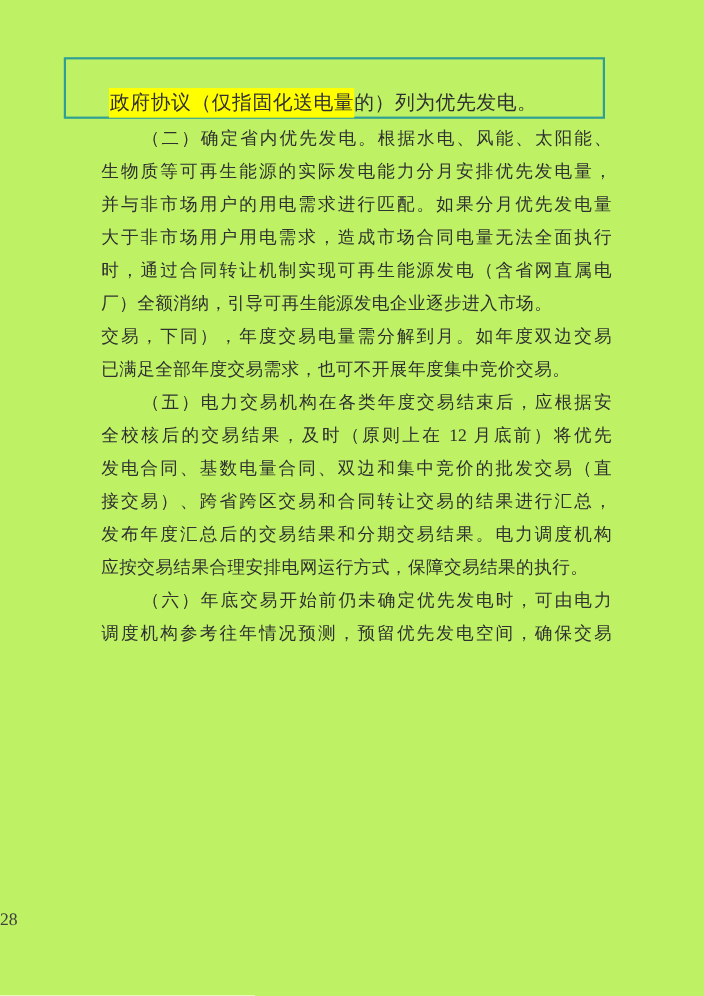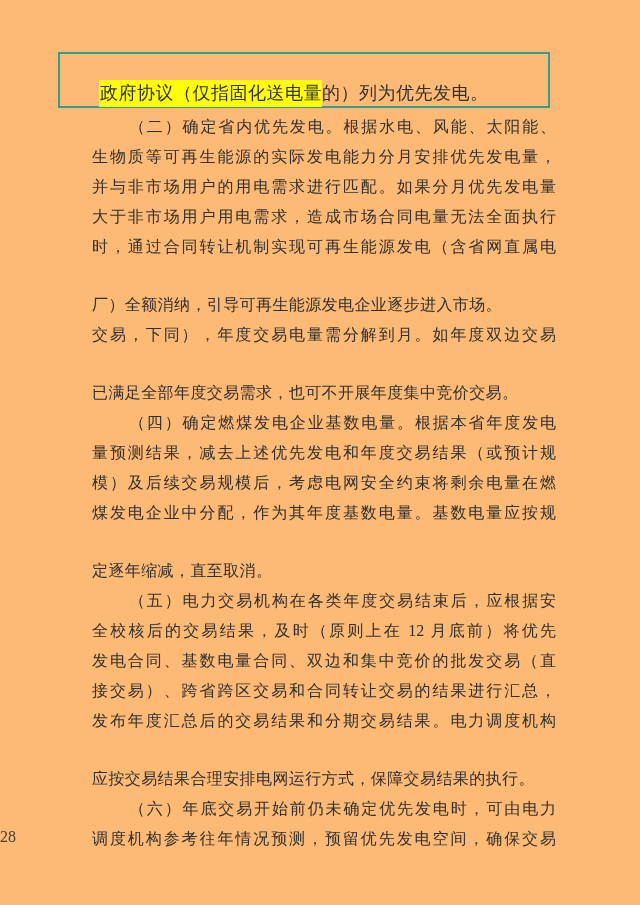--- a/index.html
+++ b/index.html
@@ -4,21 +4,21 @@
 <style>
   html, body {
     margin: 0;
     padding: 0;
     background: #ffffff;
   }
   .page {
     position: relative;
     width: 640px;
     height: 905px;
-    background: #fdba74;
+    background: #bef264;
     color: #303030;
     font-family: "Liberation Serif", "DejaVu Serif", serif;
     overflow: hidden;
   }
   .annotation-box {
     position: absolute;
     left: 58px;
     top: 52px;
     width: 492px;
     height: 56px;
@@ -53,21 +53,20 @@
     text-align: justify;
     text-align-last: justify;
     overflow: hidden;
     white-space: nowrap;
     font-family: Liberation Serif, serif;
   }
   .line.first { text-indent: 37px; }
   .line.last {
     text-align-last: left;
     letter-spacing: 0.4px;
-    margin-top: 28px;
   }
   .page-number {
     position: absolute;
     left: 0;
     top: 828px;
     width: 640px;
     text-align: left;
     font-size: 16px;
     color: #404040;
   }
@@ -88,27 +87,20 @@
         <div class="line">并与非市场用户的用电需求进行匹配。如果分月优先发电量</div>
         <div class="line">大于非市场用户用电需求，造成市场合同电量无法全面执行</div>
         <div class="line">时，通过合同转让机制实现可再生能源发电（含省网直属电</div>
         <div class="line last">厂）全额消纳，引导可再生能源发电企业逐步进入市场。</div>
       </div>
       <div class="para">
         <div class="line">交易，下同），年度交易电量需分解到月。如年度双边交易</div>
         <div class="line last">已满足全部年度交易需求，也可不开展年度集中竞价交易。</div>
       </div>
       <div class="para">
-        <div class="line first">（四）确定燃煤发电企业基数电量。根据本省年度发电</div>
-        <div class="line">量预测结果，减去上述优先发电和年度交易结果（或预计规</div>
-        <div class="line">模）及后续交易规模后，考虑电网安全约束将剩余电量在燃</div>
-        <div class="line">煤发电企业中分配，作为其年度基数电量。基数电量应按规</div>
-        <div class="line last">定逐年缩减，直至取消。</div>
-      </div>
-      <div class="para">
         <div class="line first">（五）电力交易机构在各类年度交易结束后，应根据安</div>
         <div class="line">全校核后的交易结果，及时（原则上在 12 月底前）将优先</div>
         <div class="line">发电合同、基数电量合同、双边和集中竞价的批发交易（直</div>
         <div class="line">接交易）、跨省跨区交易和合同转让交易的结果进行汇总，</div>
         <div class="line">发布年度汇总后的交易结果和分期交易结果。电力调度机构</div>
         <div class="line last">应按交易结果合理安排电网运行方式，保障交易结果的执行。</div>
       </div>
       <div class="para">
         <div class="line first">（六）年底交易开始前仍未确定优先发电时，可由电力</div>
         <div class="line">调度机构参考往年情况预测，预留优先发电空间，确保交易</div>

